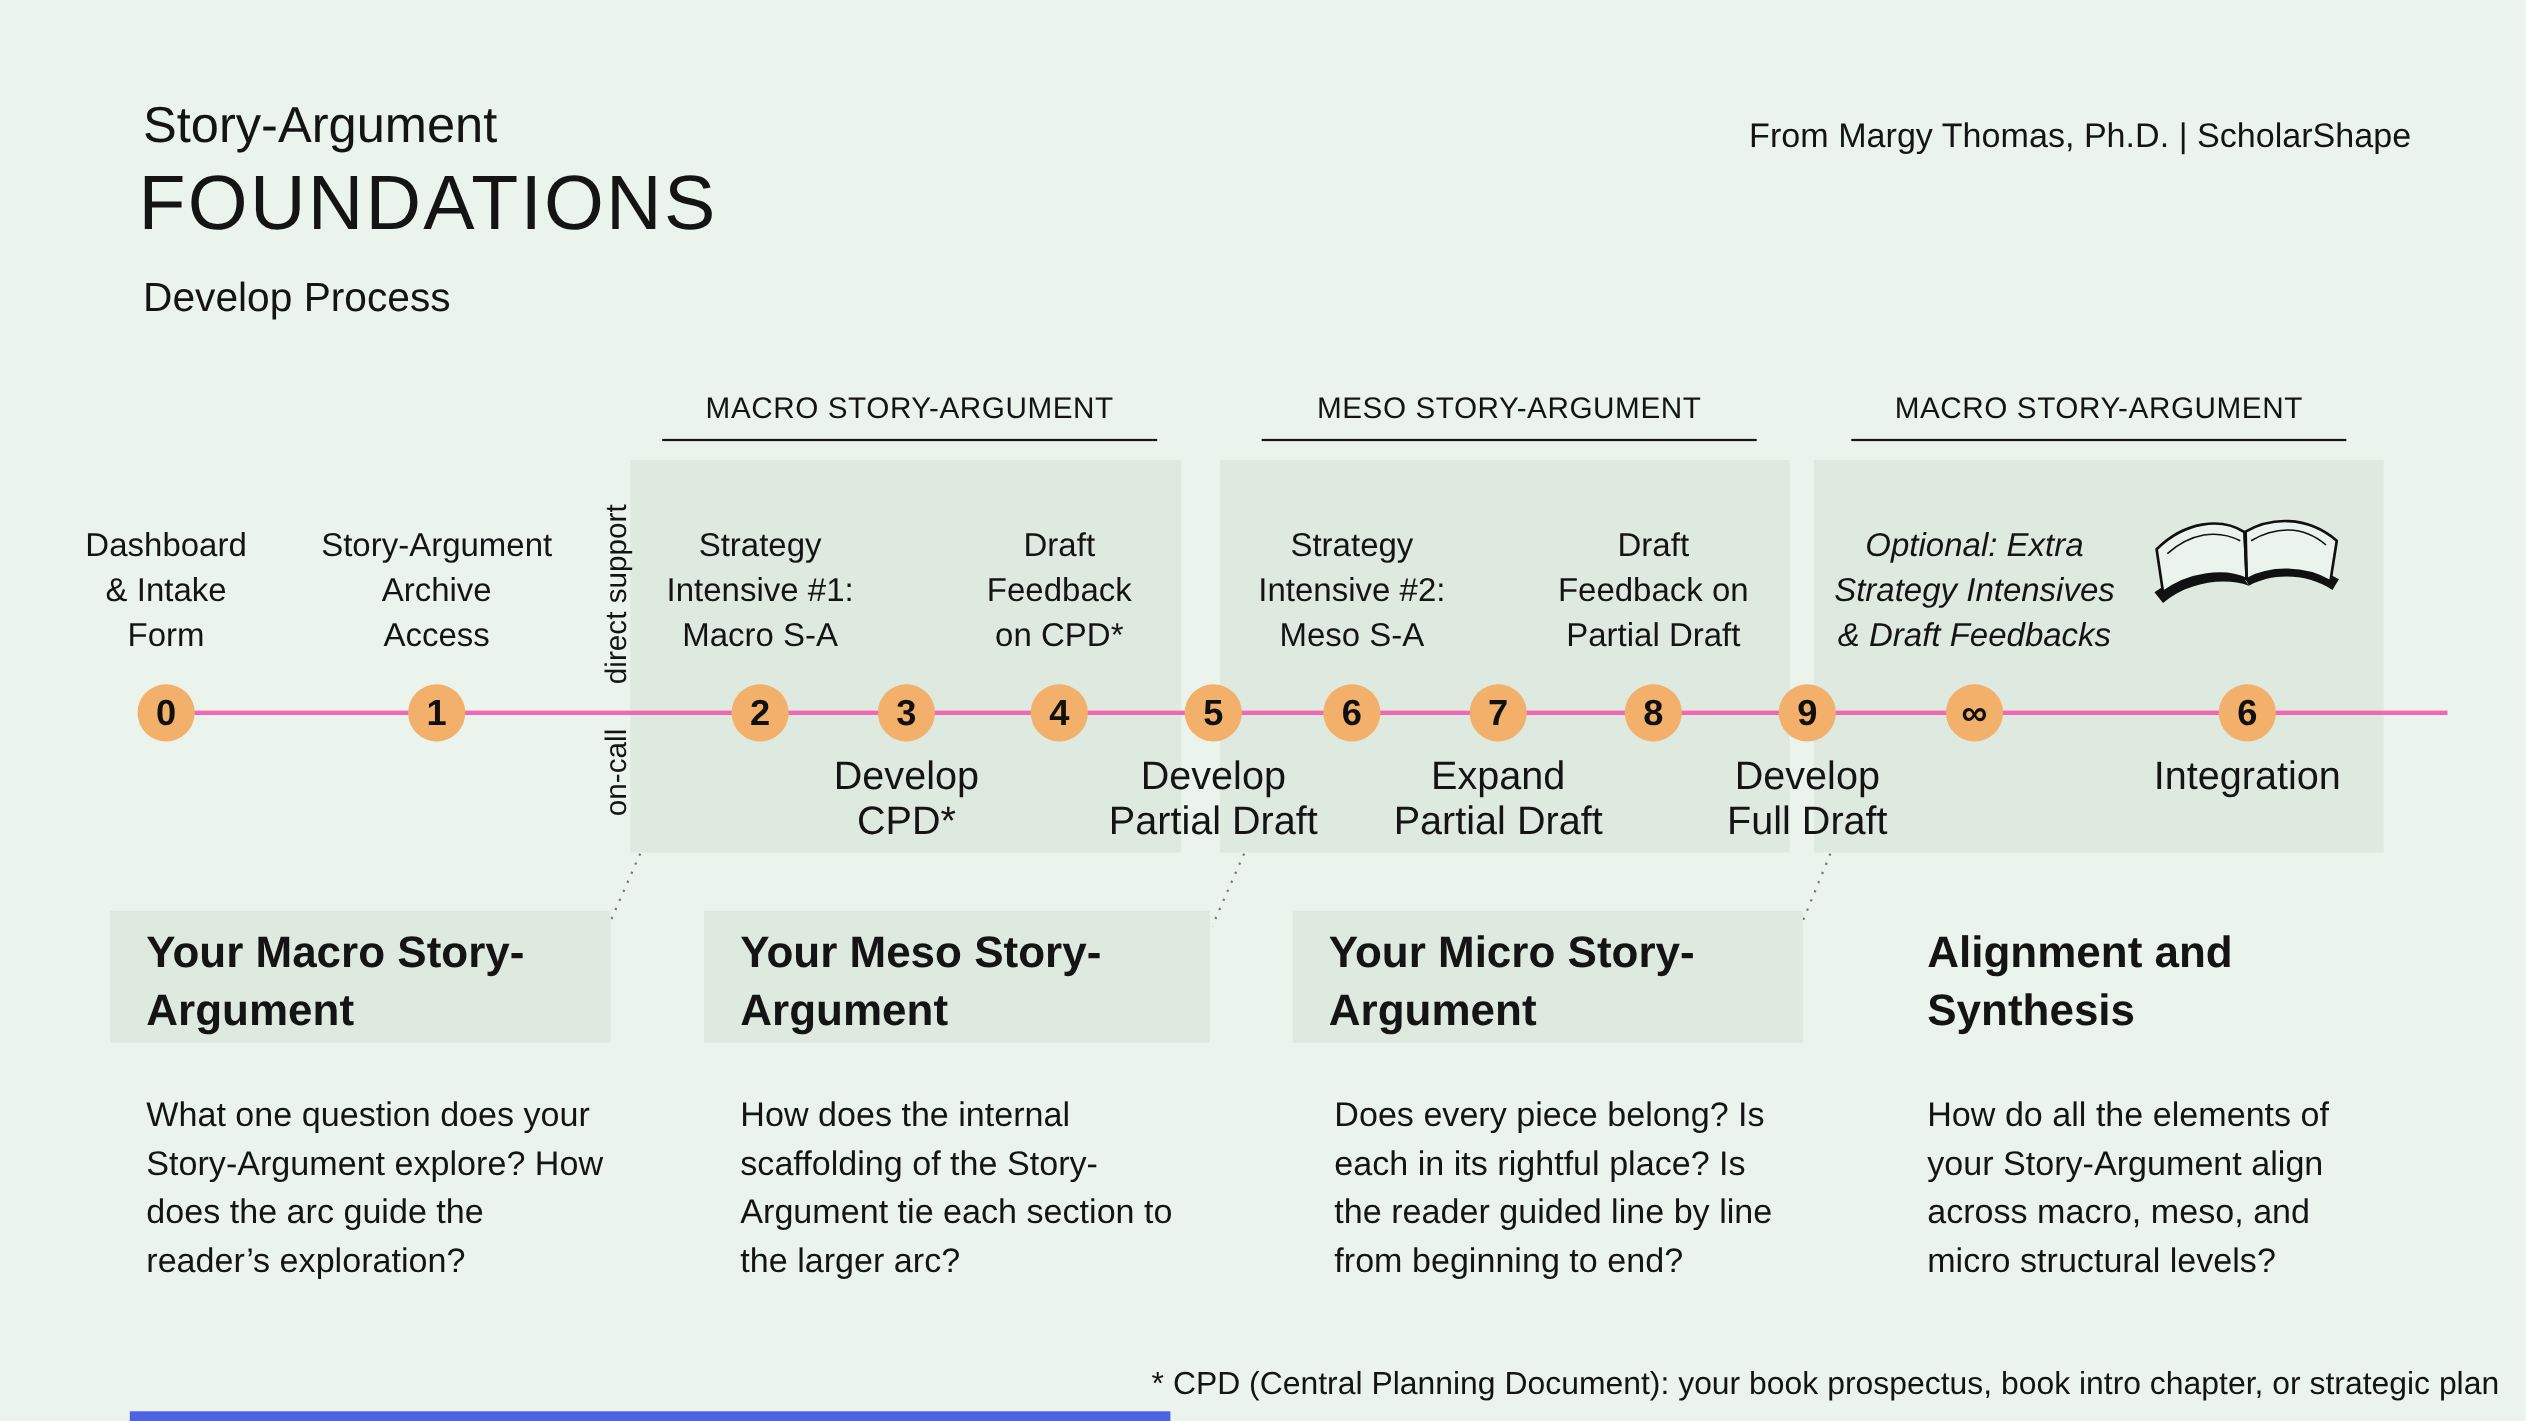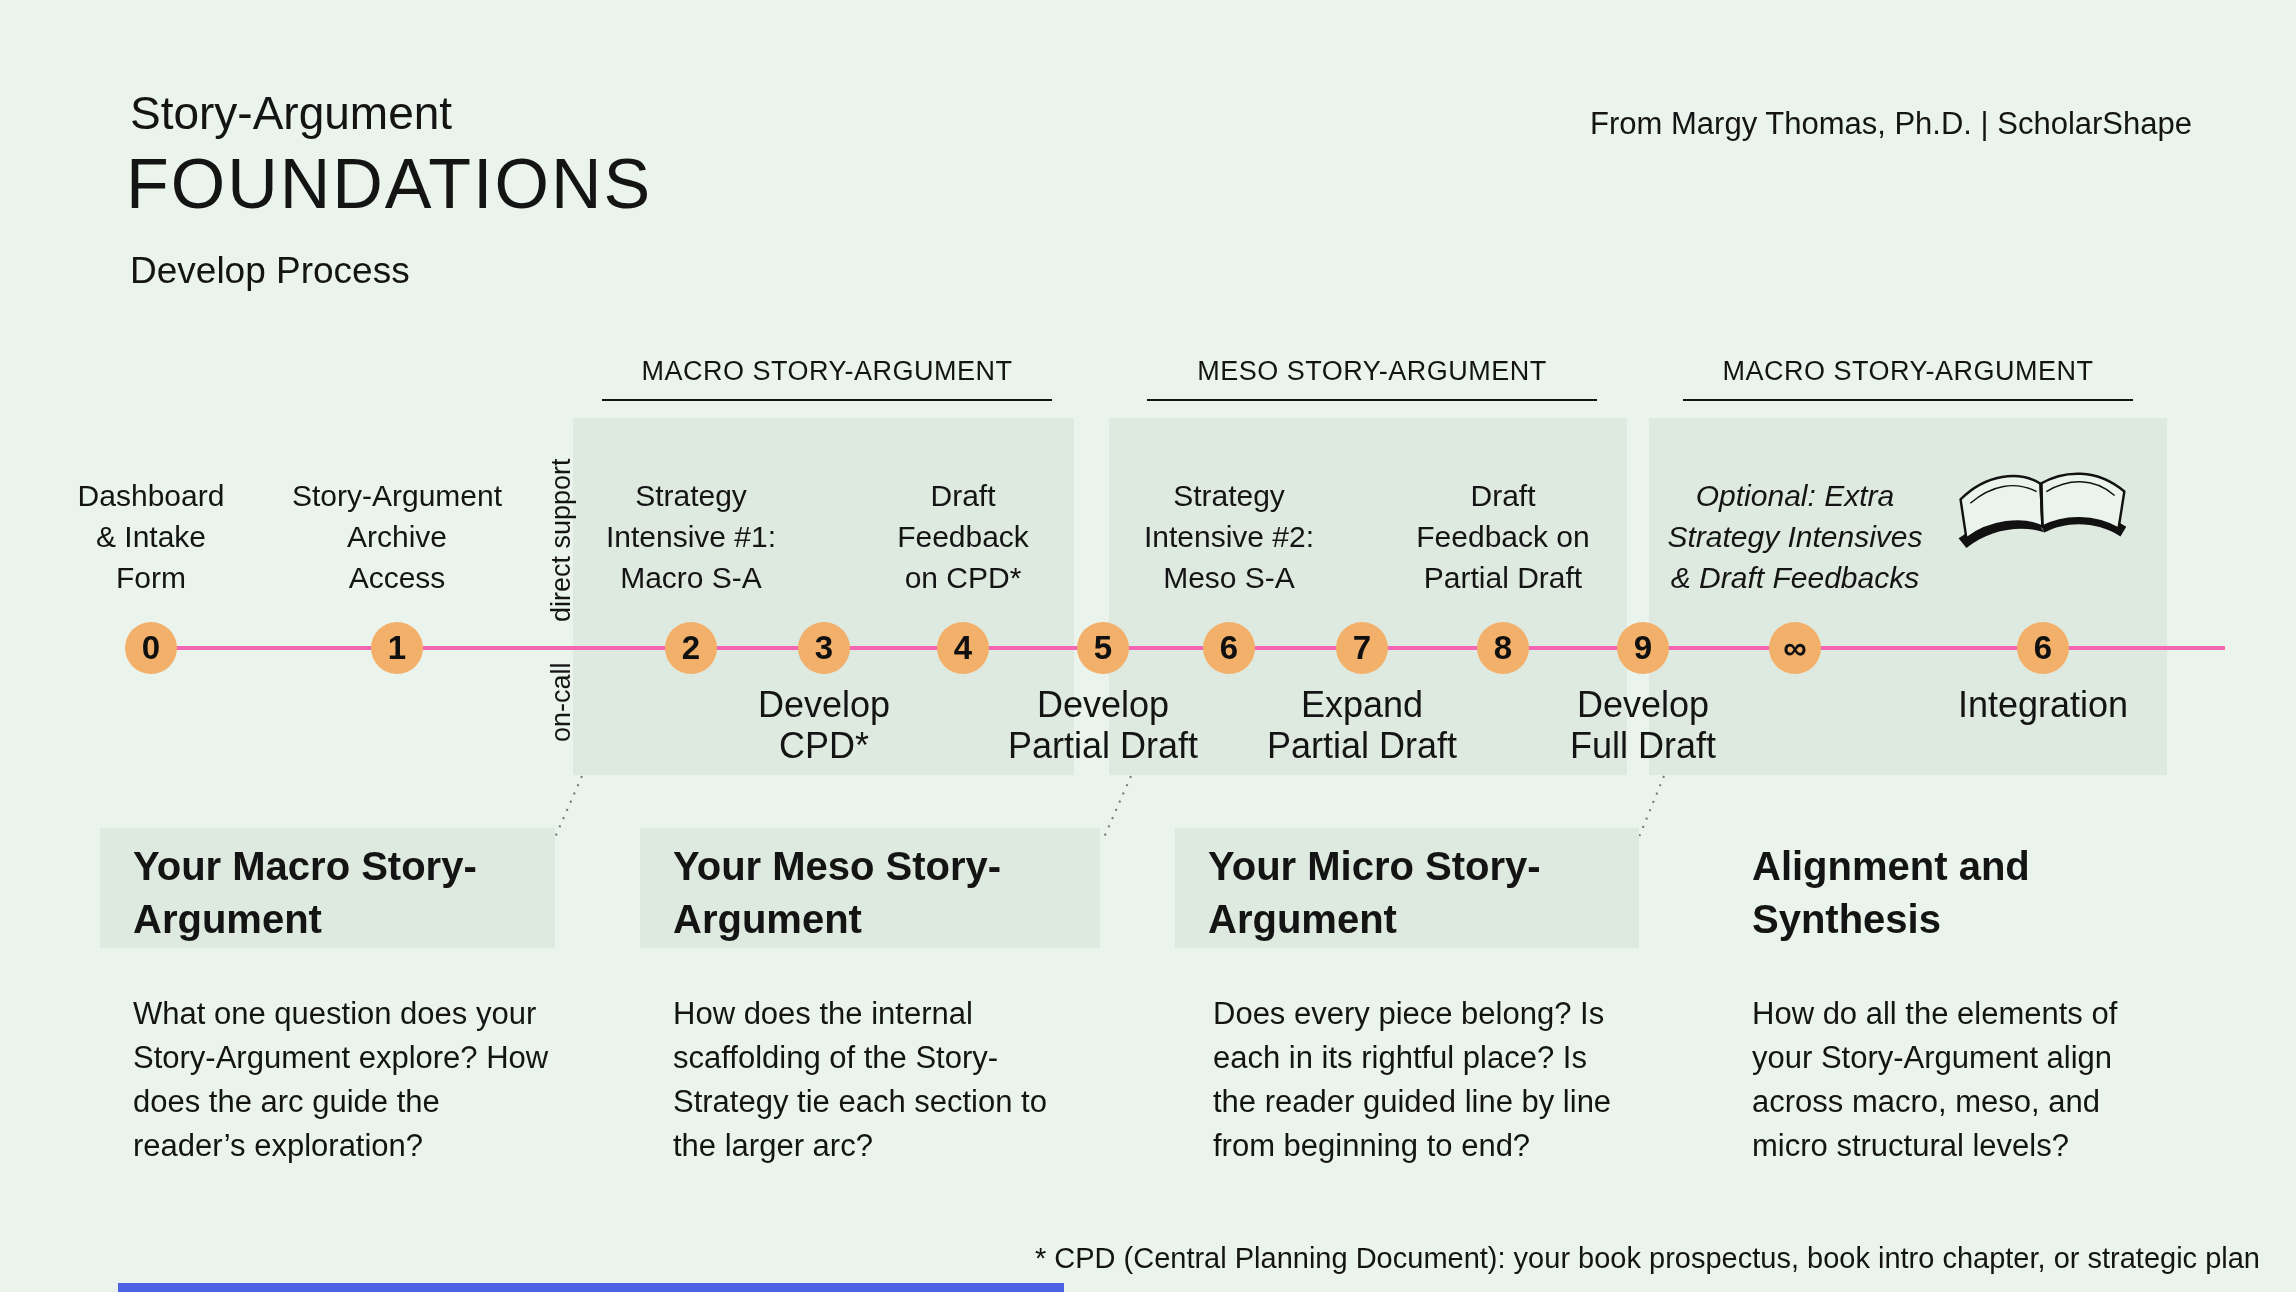--- a/index.html
+++ b/index.html
@@ -78,21 +78,21 @@
     line-height:53px; white-space:pre-line;
   }
   .col-body {
     position:absolute; top:992px; width:470px;
     font-size:31px; line-height:44px; white-space:pre-line;
   }
   .cb-1 { left:133px; } .cb-2 { left:673px; } .cb-3 { left:1213px; } .cb-4 { left:1752px; }
 
   
   .copyright { position:absolute; left:8px; top:1258px; font-size:26px; }
-  .footnote  { position:absolute; right:36px; top:1242px; font-size:29px; }
+  .footnote  { position:absolute; right:24px; top:1242px; font-size:29px; }
   .blue-bar  { position:absolute; left:118px; top:1283px; width:946px; height:9px; background:var(--blue_bar,#4A62E3); }
 </style>
 </head>
 <body>
 
 <div class="canvas">
 
   <div class="title1">Story-Argument</div>
   <div class="title2">FOUNDATIONS</div>
   <div class="title3">Develop Process</div>
@@ -188,21 +188,21 @@
   </div>
   <div class="col-heading-plain">Alignment and
 Synthesis</div>
 
   <div class="col-body cb-1">What one question does your
 Story-Argument explore? How
 does the arc guide the
 reader’s exploration?</div>
   <div class="col-body cb-2">How does the internal
 scaffolding of the Story-
-Strategy tie each section to
+Argument tie each section to
 the larger arc?</div>
   <div class="col-body cb-3">Does every piece belong? Is
 each in its rightful place? Is
 the reader guided line by line
 from beginning to end?</div>
   <div class="col-body cb-4">How do all the elements of
 your Story-Argument align
 across macro, meso, and
 micro structural levels?</div>
 

